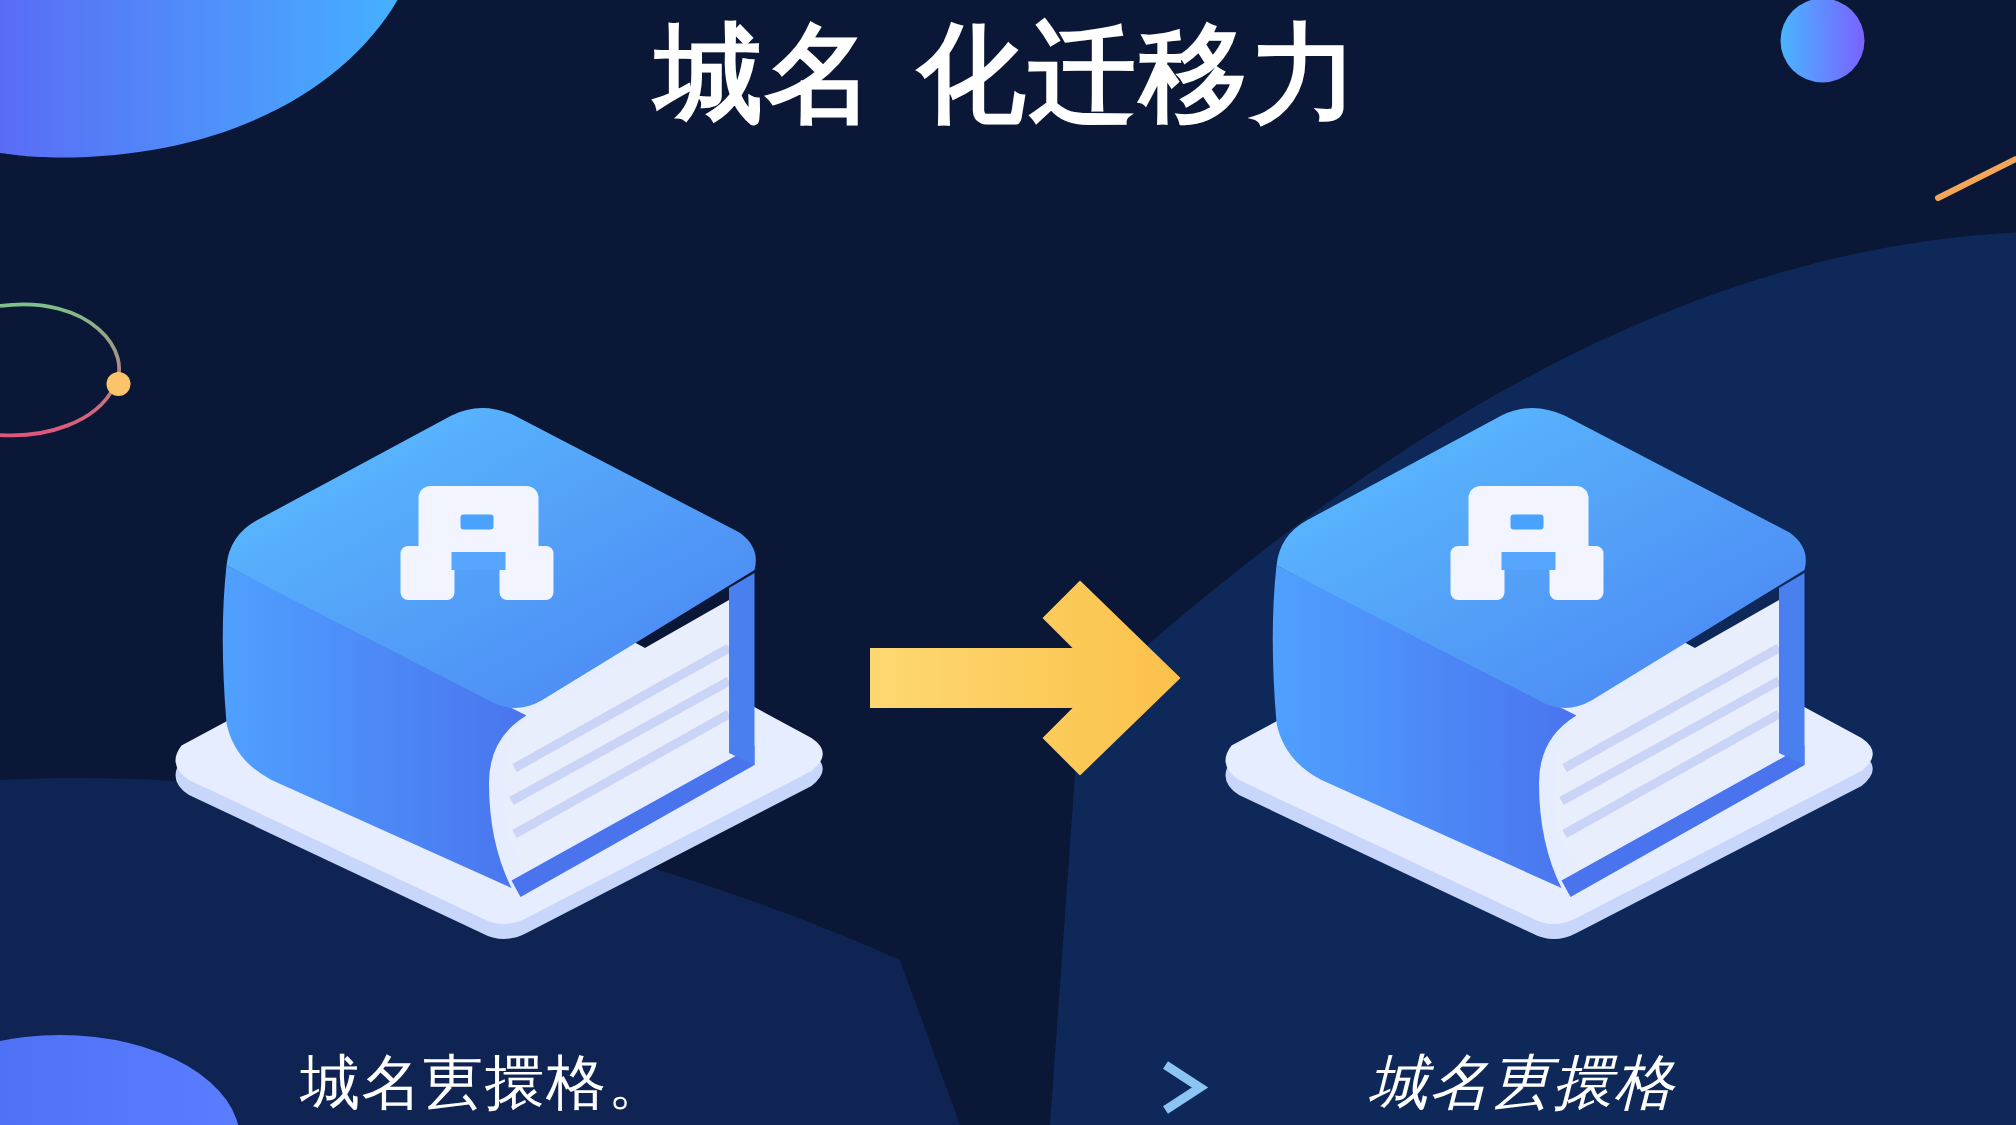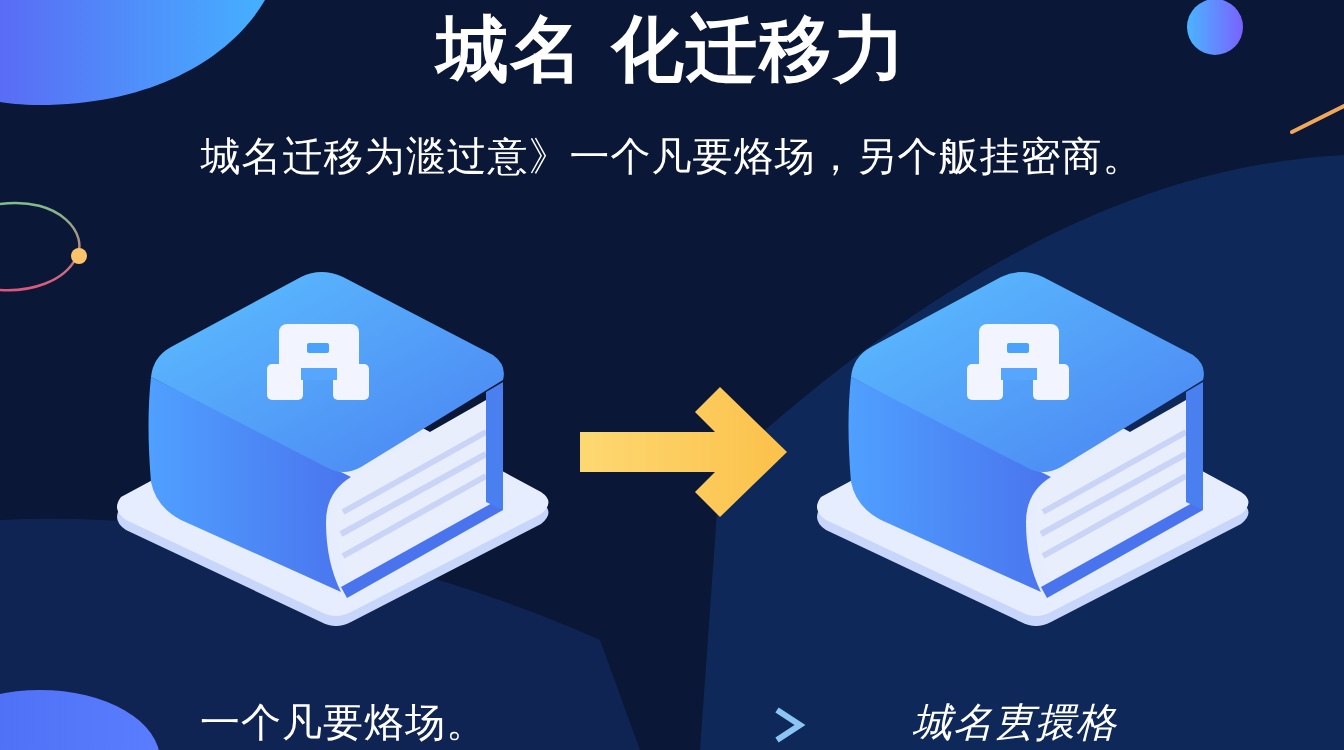--- a/index.html
+++ b/index.html
@@ -116,21 +116,20 @@
     <path d="M 0 204 C 60 196, 90 235, 76 258 C 64 282, 30 292, 0 290" fill="none" stroke="url(#ring)" stroke-width="2.5"></path>
     <circle cx="79" cy="256" r="8" fill="#fcc46a"></circle>
 
     <circle cx="1215" cy="27" r="28" fill="url(#orb)"></circle>
 
     <line x1="1292" y1="132" x2="1344" y2="106" stroke="#f2a65a" stroke-width="4" stroke-linecap="round"></line>
   </svg>
 
   <div class="title">城名 化迁移力</div>
 
-  <div class="subtitle">城名迁移为㴴过意》一个凡要烙场，另个舨挂密商。</div>
 
   <div class="book book-left">
     <svg viewBox="0 0 450 400" width="460" height="400" xmlns="http://www.w3.org/2000/svg">
       <defs>
         <linearGradient id="coverTopL" x1="0" y1="0" x2="1" y2="1">
           <stop offset="0" stop-color="#5cc0ff"></stop>
           <stop offset="1" stop-color="#4a82f2"></stop>
         </linearGradient>
         <linearGradient id="coverSideL" x1="0" y1="0" x2="1" y2="0">
           <stop offset="0" stop-color="#4fa0ff"></stop>
@@ -198,21 +197,21 @@
       <g transform="translate(168 62)">
         <rect x="0" y="0" width="80" height="48" rx="8" fill="#f2f5ff"></rect>
         <rect x="28" y="19" width="22" height="10" rx="2" fill="#4aa2ff"></rect>
         <rect x="-12" y="40" width="36" height="36" rx="5" fill="#f2f5ff"></rect>
         <rect x="54" y="40" width="36" height="36" rx="5" fill="#f2f5ff"></rect>
         <rect x="22" y="44" width="36" height="12" fill="#56a6ff"></rect>
       </g>
     </svg>
   </div>
 
-  <div class="caption caption-left">一个凡要烙场。</div>
+  <div class="caption caption-left">城名叀擐格。</div>
 
   <svg class="arrow-thin" viewBox="0 0 255 40" xmlns="http://www.w3.org/2000/svg">
     <defs>
       <linearGradient id="thin" x1="0" y1="0" x2="1" y2="0">
         <stop offset="0" stop-color="#6aa8e8" stop-opacity="0"></stop>
         <stop offset="0.5" stop-color="#7ab4ee" stop-opacity="0.8"></stop>
         <stop offset="1" stop-color="#8cc4f4"></stop>
       </linearGradient>
     </defs>
     <line x1="5" y1="20" x2="245" y2="20" stroke="url(#thin)" stroke-width="4"></line>

